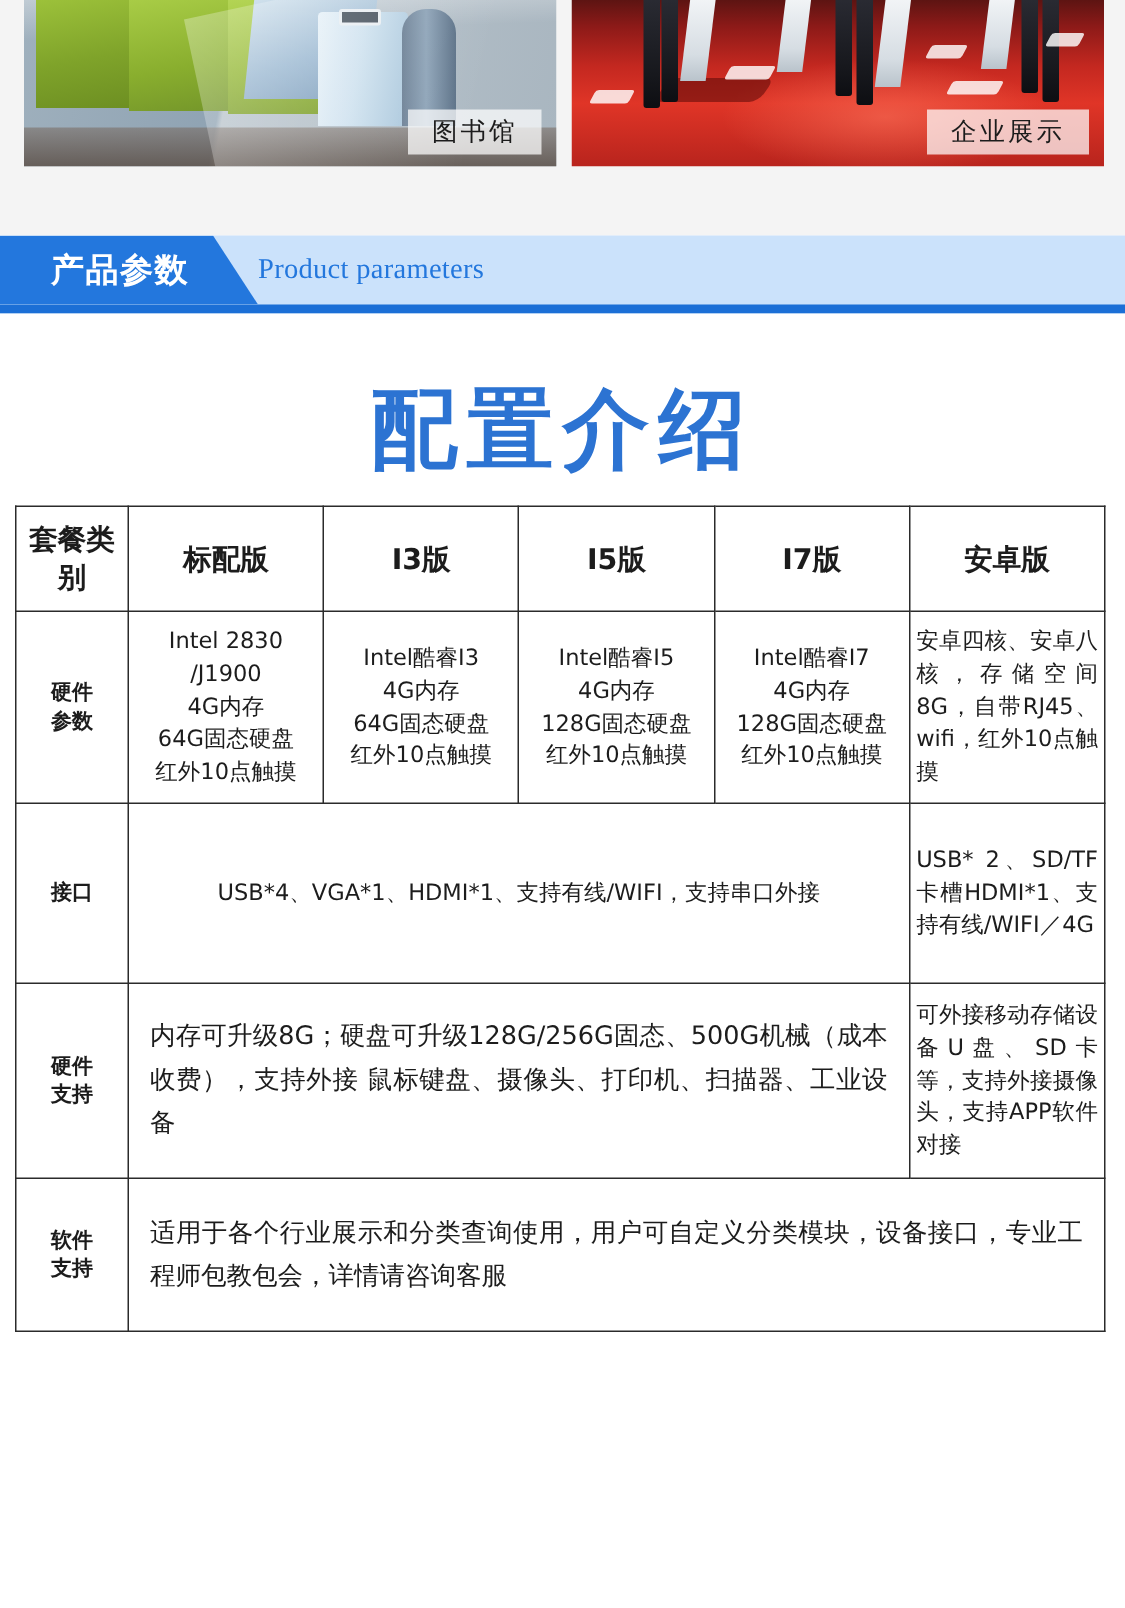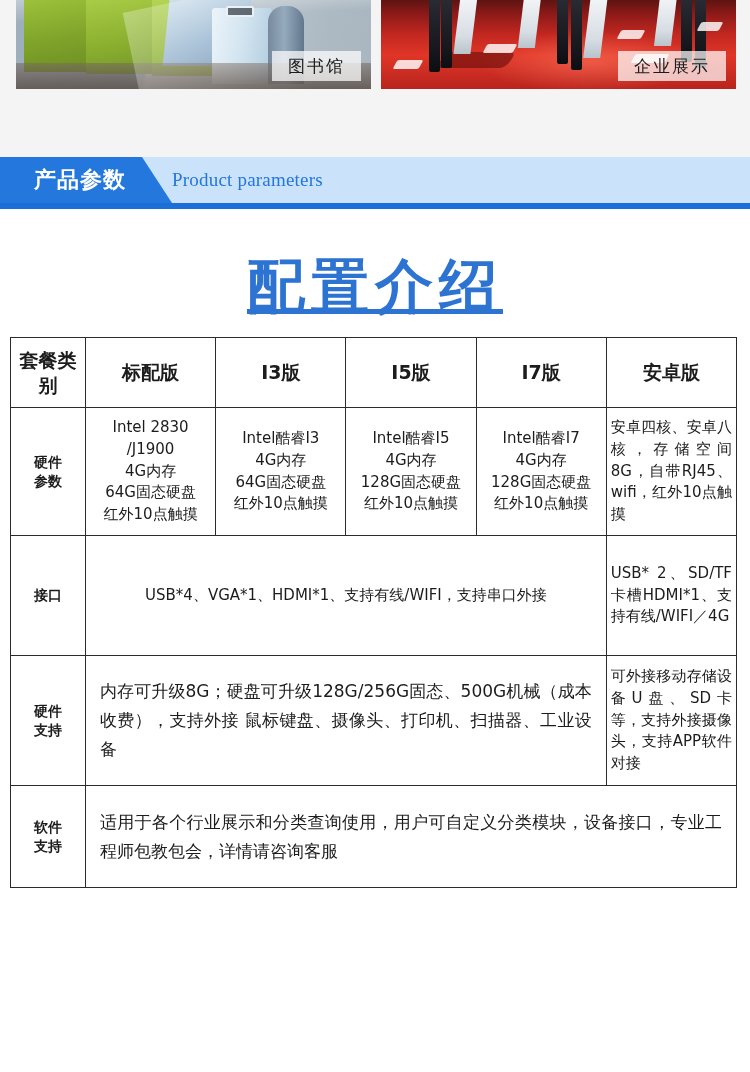--- a/index.html
+++ b/index.html
@@ -17,21 +17,21 @@
   .gallery {
     position: relative;
     width: 750px;
     height: 157px;
     background: #f4f4f4;
     overflow: hidden;
   }
   .photo {
     position: absolute;
     top: 0;
-    height: 89px;
+    height: 111px;
     overflow: hidden;
   }
   .photo-left  { left: 16px;  width: 355px; }
   .photo-right { left: 381px; width: 355px; text-align: center; }
 
   
   .art-library {
     position: absolute;
     inset: 0;
     background:
@@ -188,21 +188,20 @@
     padding-top: 48px;
     text-align: center;
   }
   .config-title {
     color: #2c73d2;
     font-size: 58px;
     font-weight: bold;
     letter-spacing: 6px;
     line-height: 1;
     font-family: "DejaVu Sans", sans-serif;
-    text-decoration: underline;
   }
   .config-sub {
     margin-top: 30px;
     color: #1a1a1a;
     font-size: 21px;
     letter-spacing: 0.5px;
     font-family: "DejaVu Sans", sans-serif;
   }
 
   

